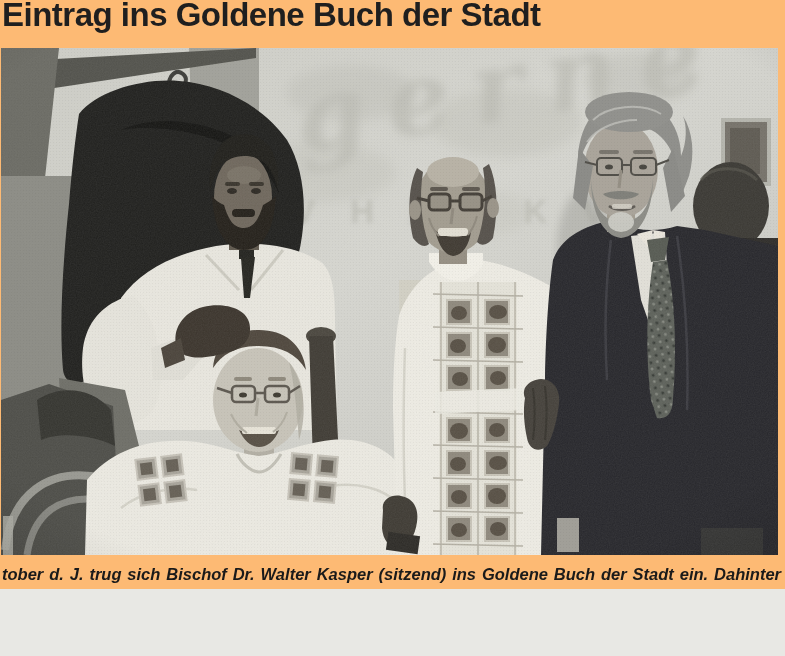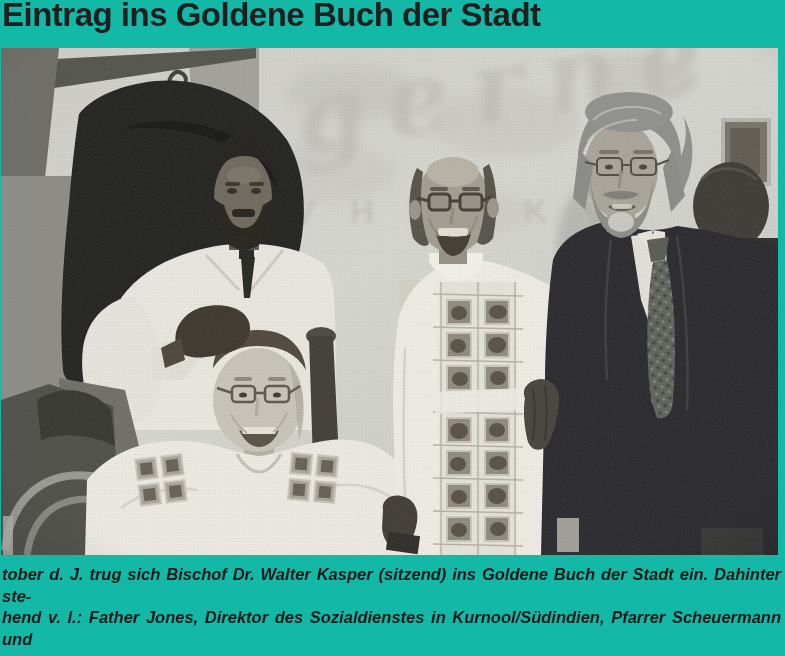--- a/index.html
+++ b/index.html
@@ -1,19 +1,19 @@
 <!DOCTYPE html>
 <html><head>
 <meta charset="utf-8">
 <style>
   html,body{margin:0;padding:0;background:#e8e8e4;}
   .page{
     position:relative;
-    width:785px;height:656px;
-    background:#14b8a6;
+    width:785px;height:589px;
+    background:#fdba74;
     overflow:hidden;
     font-family:"Liberation Sans", sans-serif;
     text-decoration:underline;
   }
   .headline{
     position:absolute;left:2px;top:-4px;margin:0;
     font-family:"Liberation Sans", sans-serif;
     font-weight:bold;
     font-size:33px;
     letter-spacing:-0.5px;

